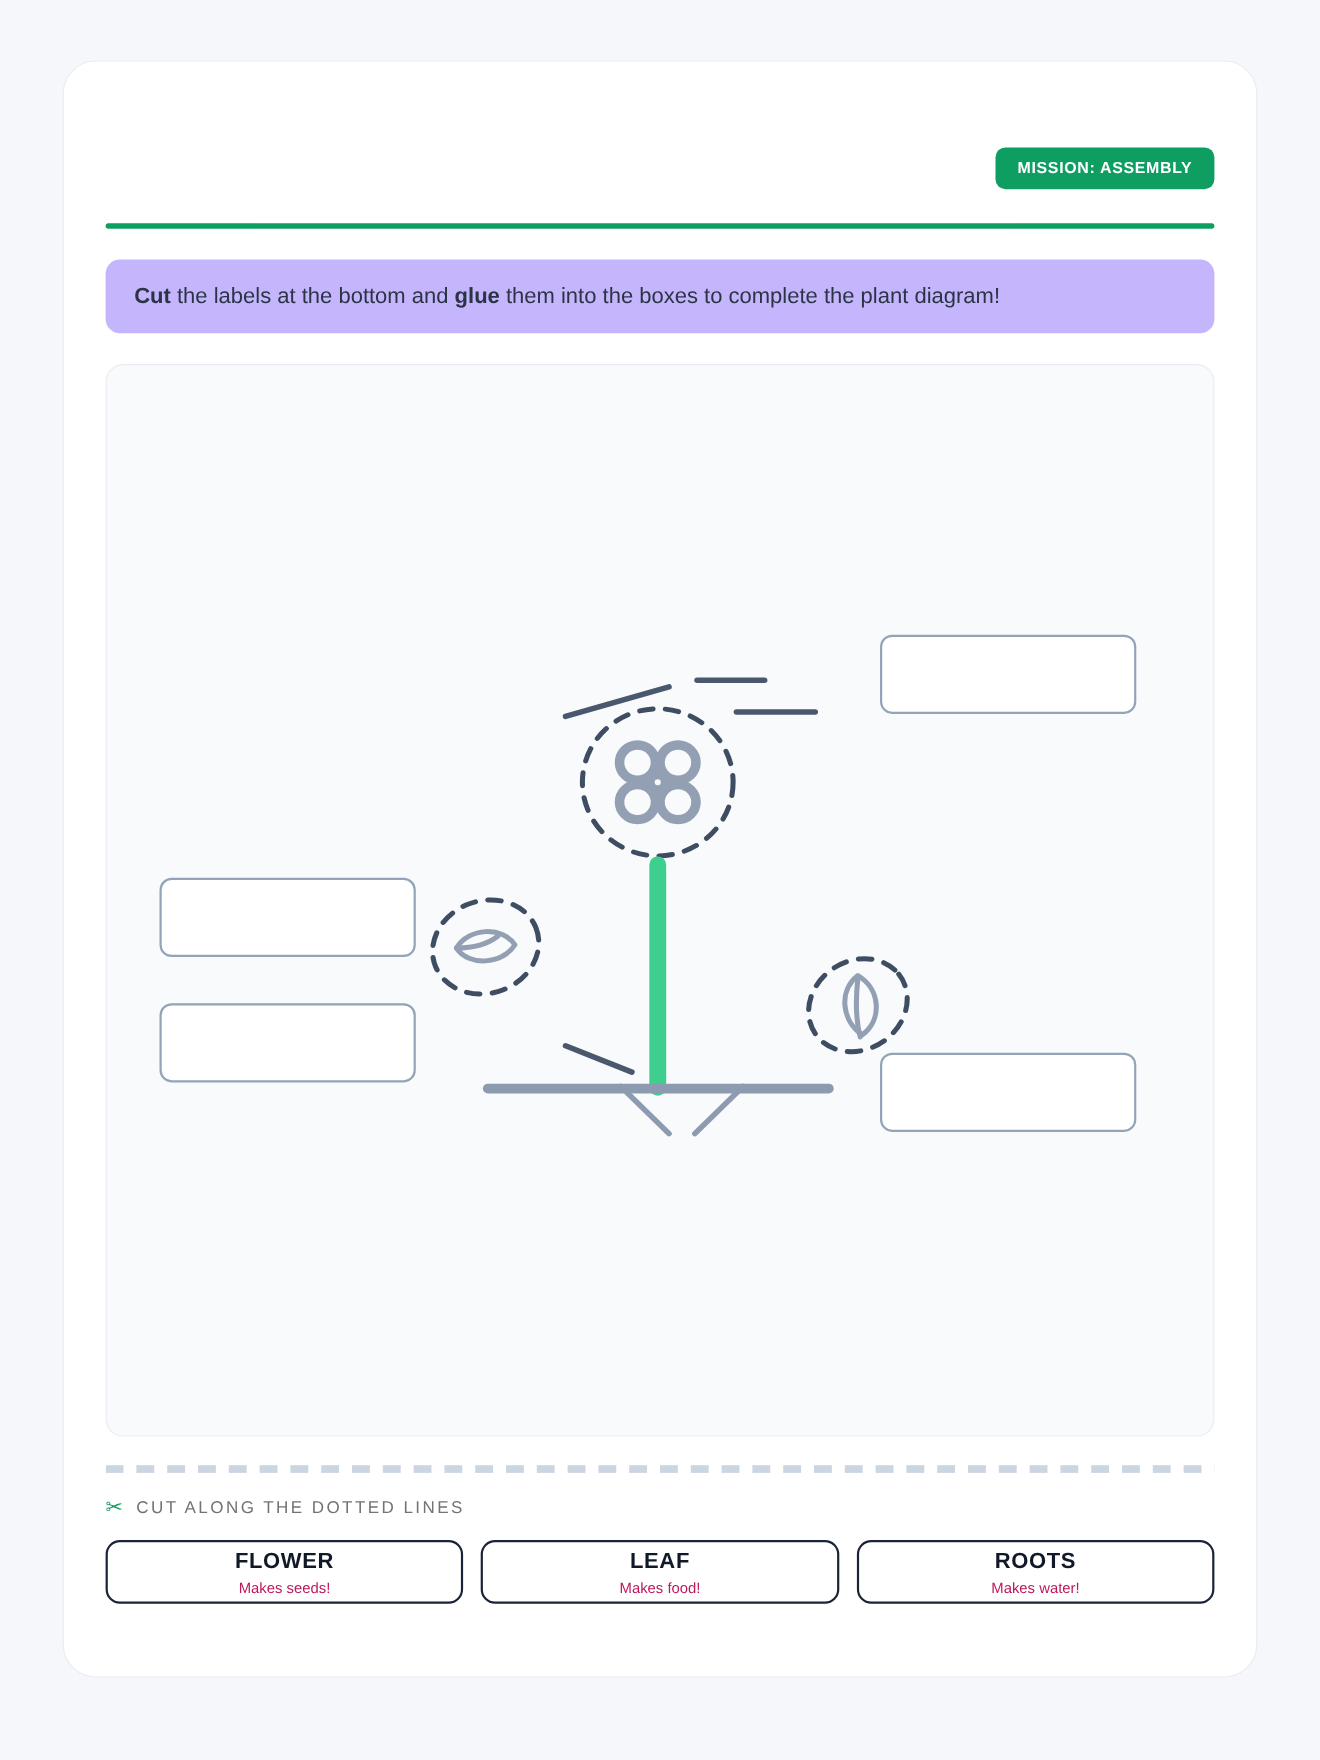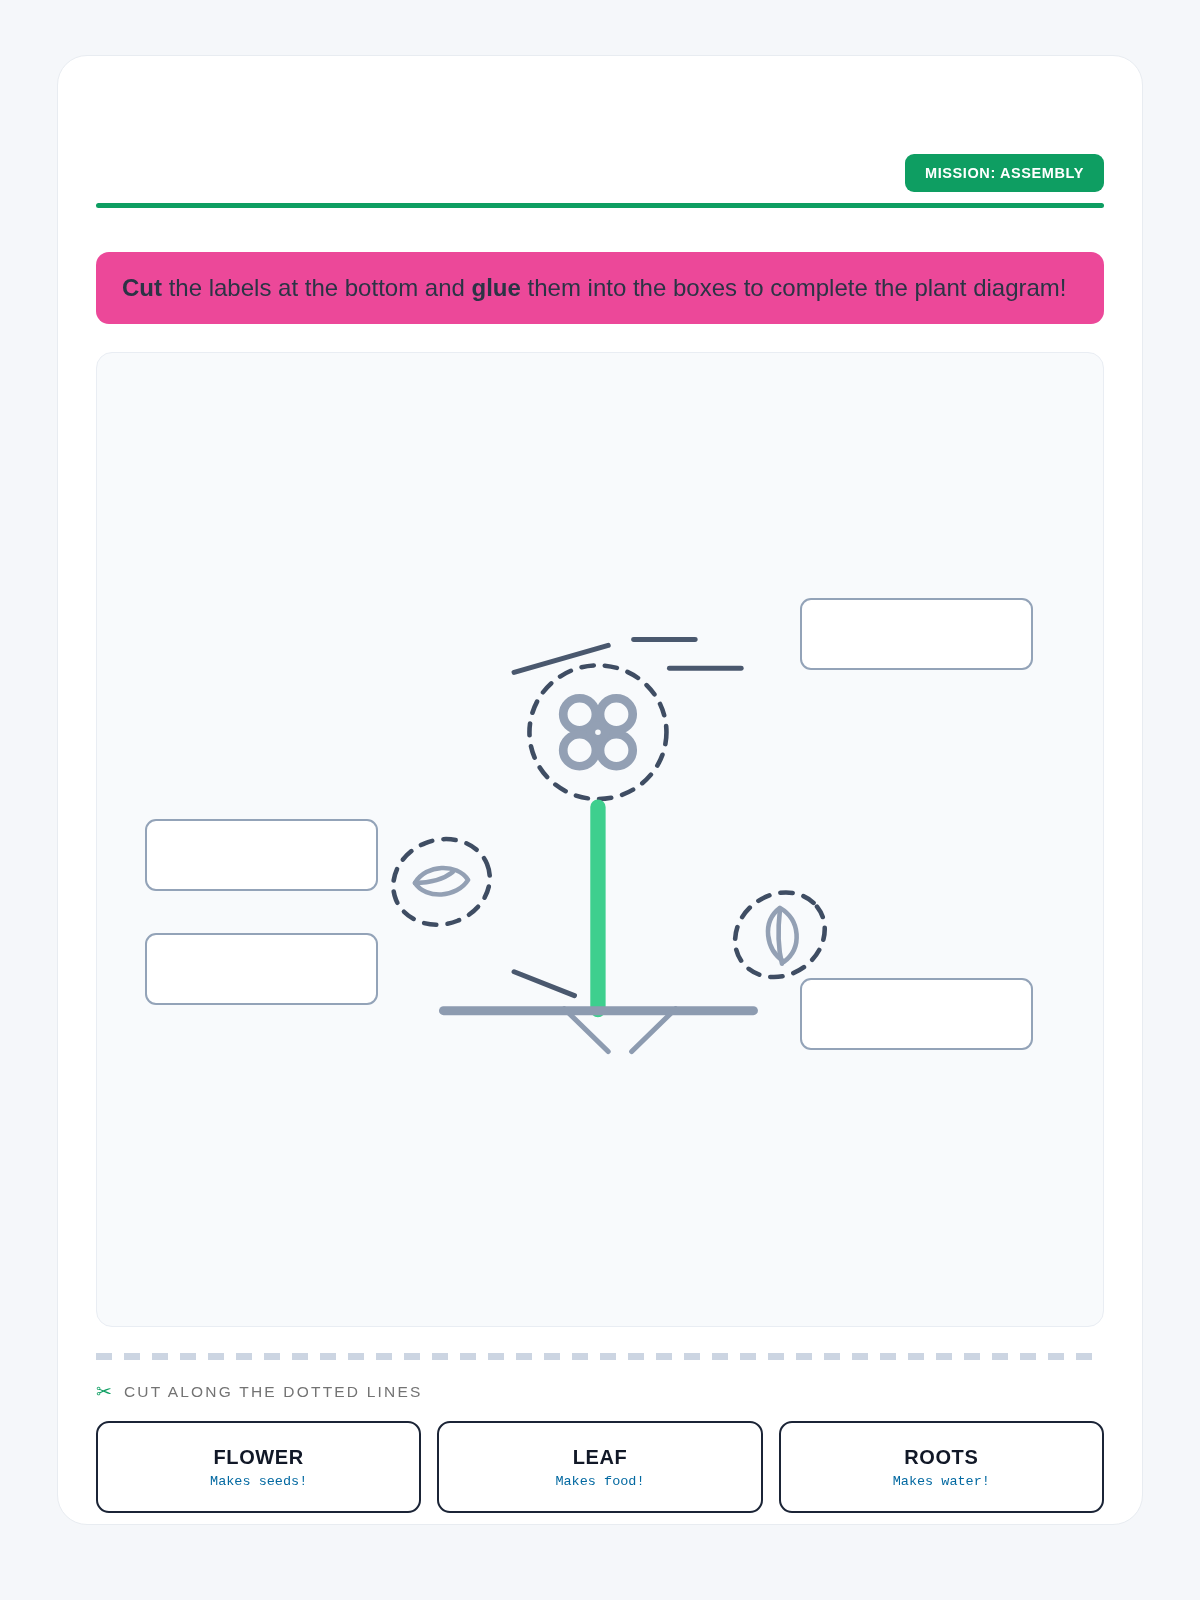--- a/index.html
+++ b/index.html
@@ -48,36 +48,35 @@
     right: 0;
     top: 40px;
     background: #0e9e62;
     color: #ffffff;
     font-size: 14.5px;
     font-weight: 700;
     letter-spacing: 0.6px;
     padding: 11px 20px;
     border-radius: 9px;
     white-space: nowrap;
-    margin-top: 20px;
   }
   .header-rule {
     height: 5px;
     background: #0e9e62;
     border-radius: 3px;
     margin-top: 4px;
   }
 
   
   .instruction {
-    margin-top: 44px;
-    background: #ec4899;
+    margin-top: 28px;
+    background: #c4b5fd;
     border-radius: 13px;
     padding: 20px 26px;
-    font-size: 24px;
+    font-size: 20px;
     color: #2b3445;
     line-height: 1.35;
   }
   .instruction b { font-weight: 700; }
 
   
   .diagram-panel {
     position: relative;
     margin-top: 28px;
     height: 975px;
@@ -135,38 +134,37 @@
   .cards-row {
     display: flex;
     gap: 16px;
     margin-top: 20px;
   }
   .label-card {
     flex: 1;
     background: #ffffff;
     border: 2.5px solid #1b2436;
     border-radius: 13px;
-    height: 92px;
+    height: 58px;
     display: flex;
     flex-direction: column;
     align-items: center;
     justify-content: center;
     gap: 5px;
     text-align: right;
   }
   .label-card-title {
     font-size: 20px;
     font-weight: 800;
     letter-spacing: 0.6px;
     color: #111827;
   }
   .label-card-sub {
     font-size: 13.5px;
-    color: #0369a1;
-    font-family: Liberation Mono, monospace;
+    color: #be185d;
   }
 </style>
 </head>
 <body>
 
 <div class="worksheet-card">
 
   <div class="header">
     <div class="mission-badge">MISSION: ASSEMBLY</div>
   </div>

